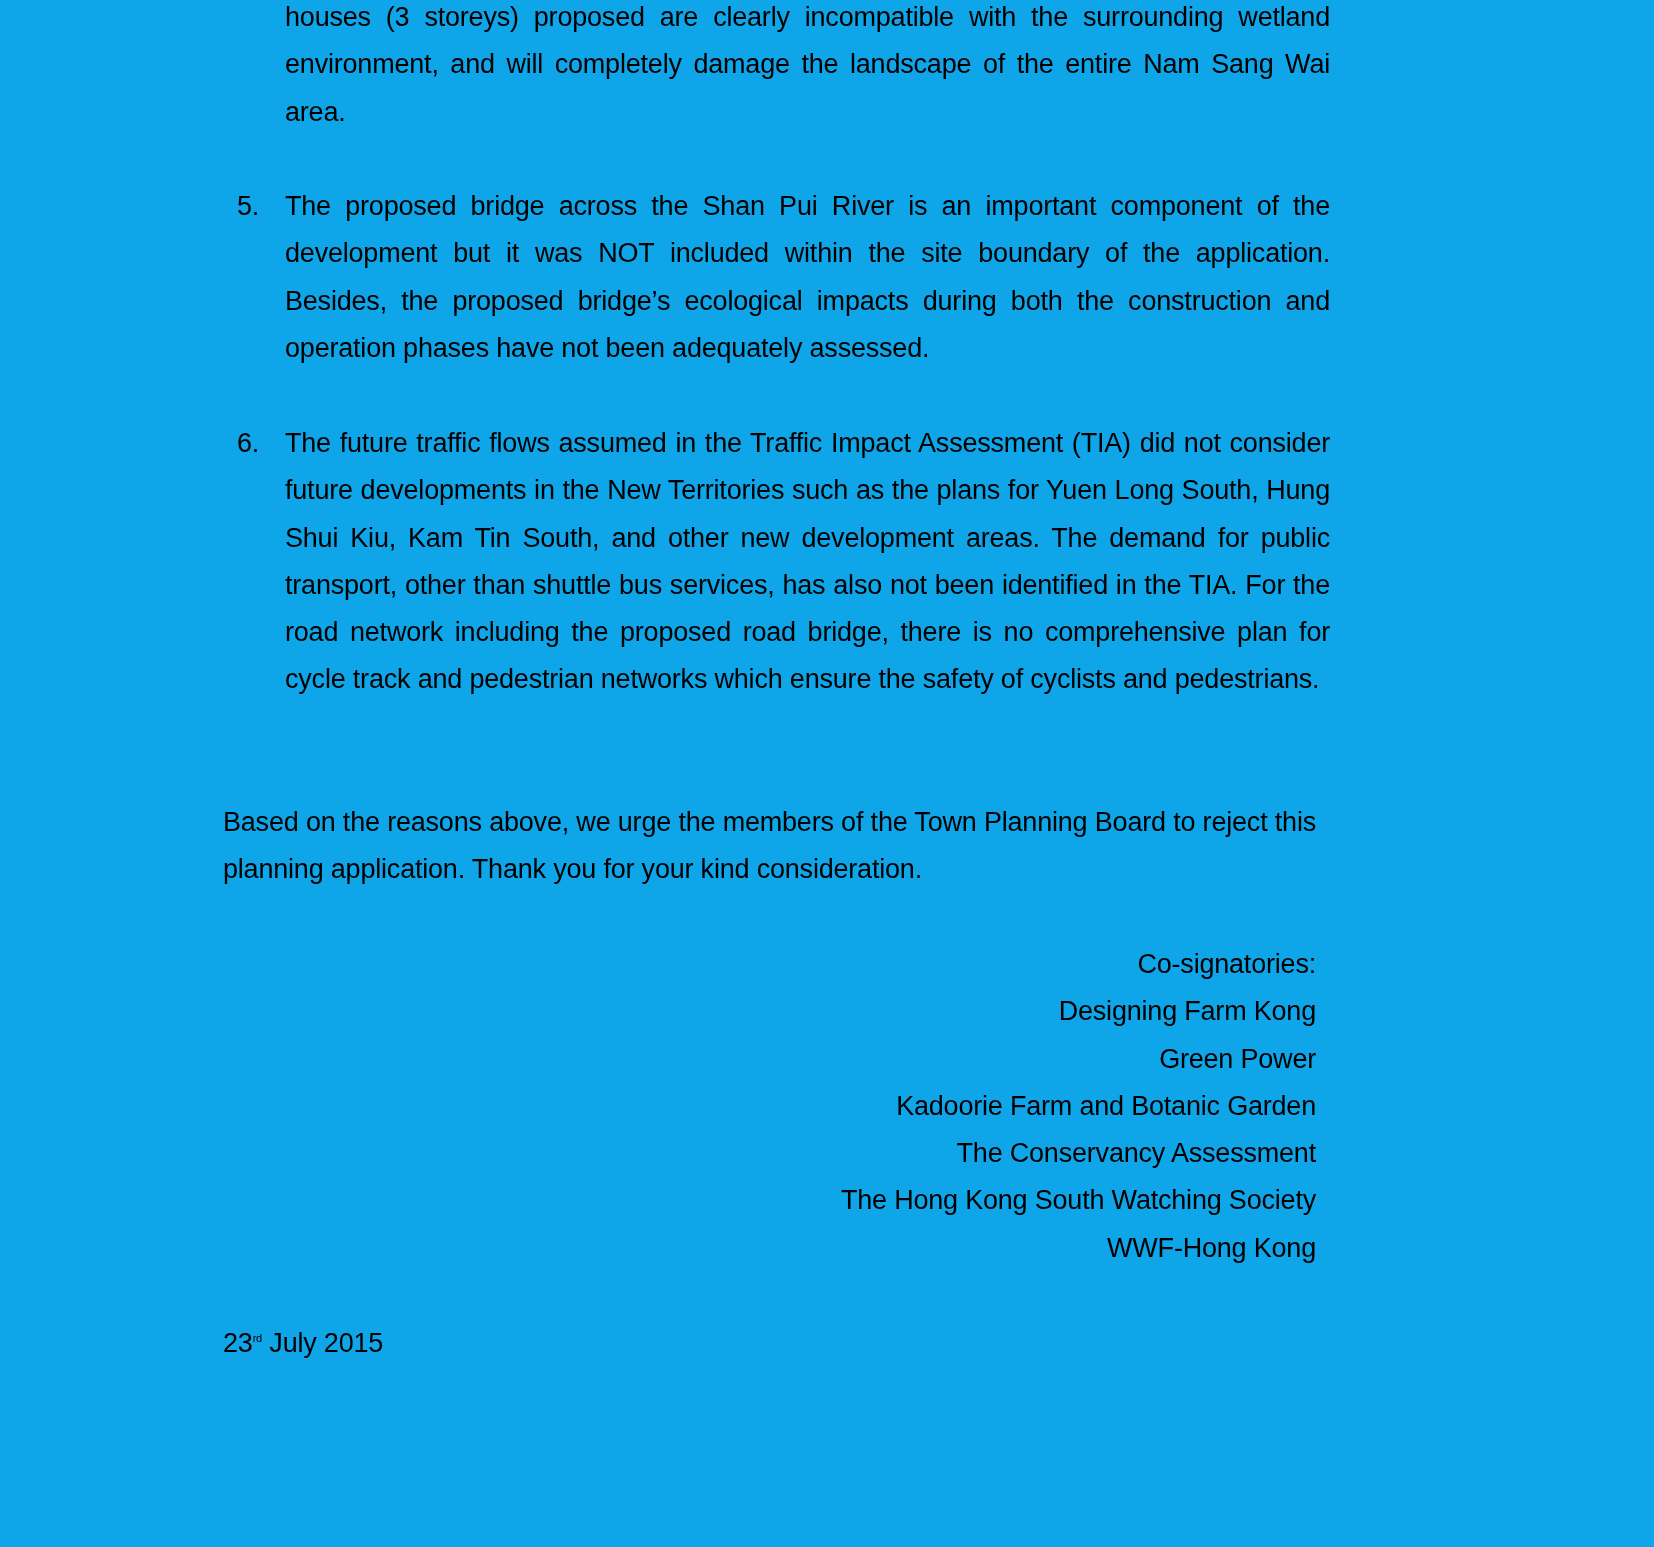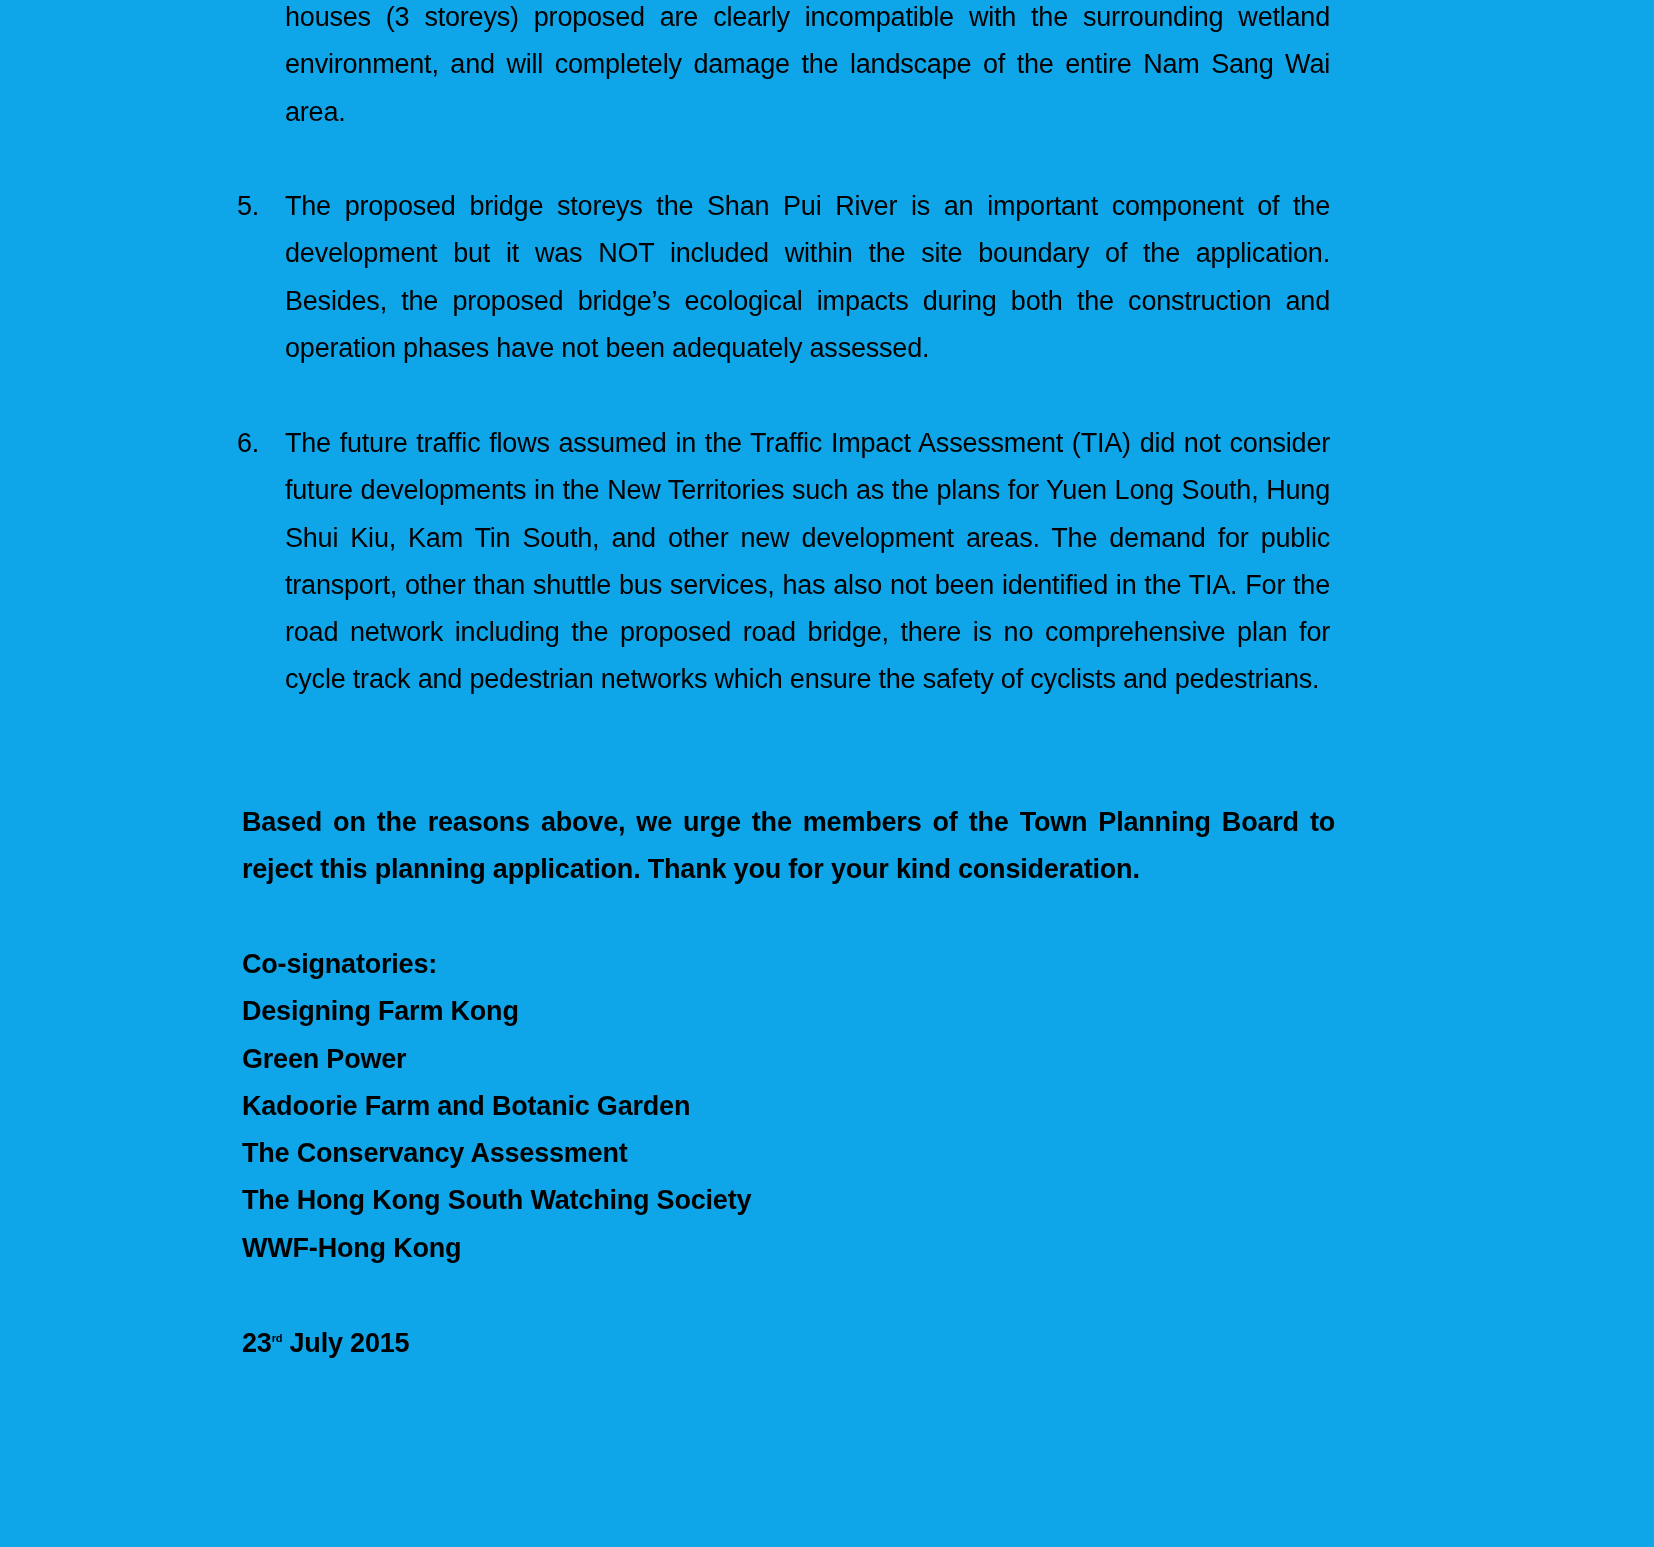--- a/index.html
+++ b/index.html
@@ -1,52 +1,52 @@
 <!DOCTYPE html>
 <html><head>
 <meta charset="utf-8">
 <style>
   html, body { margin: 0; padding: 0; background: #ffffff; }
   body { width: 1654px; height: 1547px; position: relative; overflow: hidden;
          font-family: "Liberation Sans", "DejaVu Sans", sans-serif; color: #000; }
   .page { position: absolute; left: 0; top: 0; width: 1654px; height: 1547px; background: #0ea5e9; }
-  .block { position: absolute; left: 242px; width: 1093px; font-size: 27px; line-height: 47.3px; font-weight: bold; }
+  .block { position: absolute; left: 223px; width: 1093px; font-size: 27px; line-height: 47.3px; }
   .just p { margin: 0; text-align: justify; text-align-last: auto; }
   .item { position: absolute; left: 237px; width: 1093px; font-size: 27px; line-height: 47.3px; }
   .item .num { position: absolute; left: 0; top: 0; width: 47px; }
   .item .body { margin-left: 48px; text-align: justify; }
   .cont { position: absolute; left: 285px; width: 1045px; font-size: 27px; line-height: 47.3px; text-align: justify; }
   .line { white-space: nowrap; }
   sup { font-size: 11px; line-height: 0; vertical-align: super; }
   .text { letter-spacing: -0.2px; }
 </style>
 </head>
 <body>
 
 <div class="page">
 
   <div class="cont text" style="top:-6px;">
     <span>houses (3 storeys) proposed are clearly incompatible with the surrounding wetland environment, and will completely damage the landscape of the entire Nam Sang Wai area.</span>
   </div>
 
   <div class="item text" style="top:183px;">
     <span class="num">5.</span>
-    <div class="body">The proposed bridge storeys the Shan Pui River is an important component of the development but it was NOT included within the site boundary of the application. Besides, the proposed bridge’s ecological impacts during both the construction and operation phases have not been adequately assessed.</div>
+    <div class="body">The proposed bridge across the Shan Pui River is an important component of the development but it was NOT included within the site boundary of the application. Besides, the proposed bridge’s ecological impacts during both the construction and operation phases have not been adequately assessed.</div>
   </div>
 
   <div class="item text" style="top:420px;">
     <span class="num">6.</span>
     <div class="body">The future traffic flows assumed in the Traffic Impact Assessment (TIA) did not consider future developments in the New Territories such as the plans for Yuen Long South, Hung Shui Kiu, Kam Tin South, and other new development areas. The demand for public transport, other than shuttle bus services, has also not been identified in the TIA. For the road network including the proposed road bridge, there is no comprehensive plan for cycle track and pedestrian networks which ensure the safety of cyclists and pedestrians.</div>
   </div>
 
   <div class="block just text" style="top:799px;">
     <p>Based on the reasons above, we urge the members of the Town Planning Board to reject this planning application. Thank you for your kind consideration.</p>
   </div>
 
-  <div class="block text" style="top:941px;">
+  <div class="block text" style="top:941px;text-align:right;">
     <div class="line">Co-signatories:</div>
     <div class="line">Designing Farm Kong</div>
     <div class="line">Green Power</div>
     <div class="line">Kadoorie Farm and Botanic Garden</div>
     <div class="line">The Conservancy Assessment</div>
     <div class="line">The Hong Kong South Watching Society</div>
     <div class="line">WWF-Hong Kong</div>
   </div>
 
   <div class="block text" style="top:1320px;">

